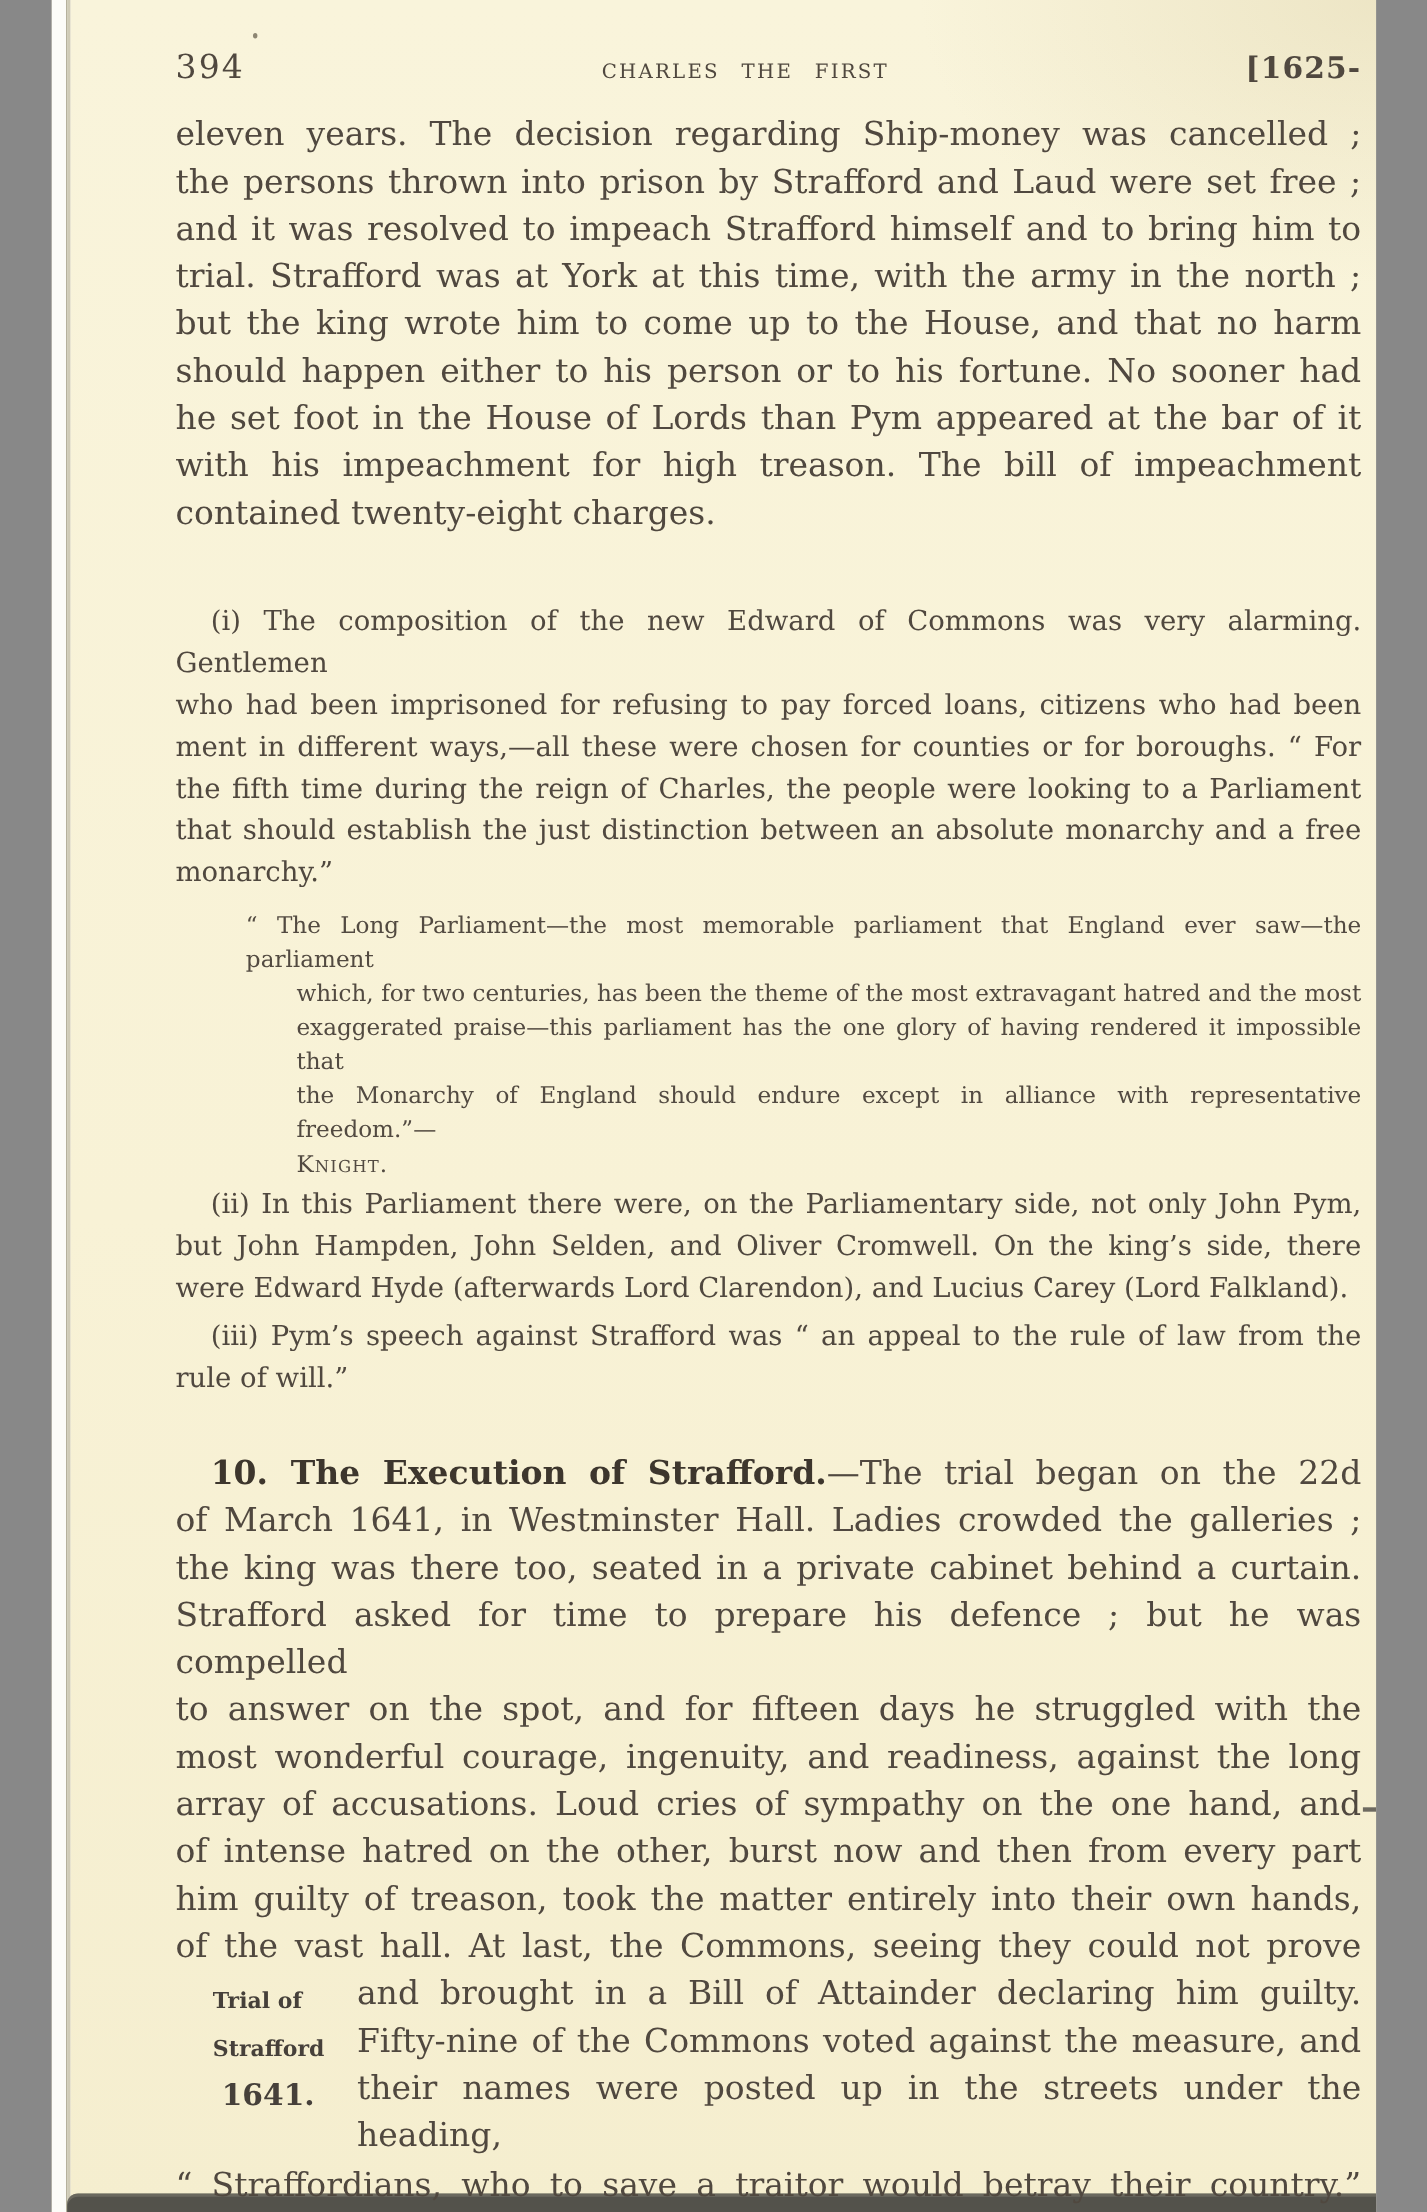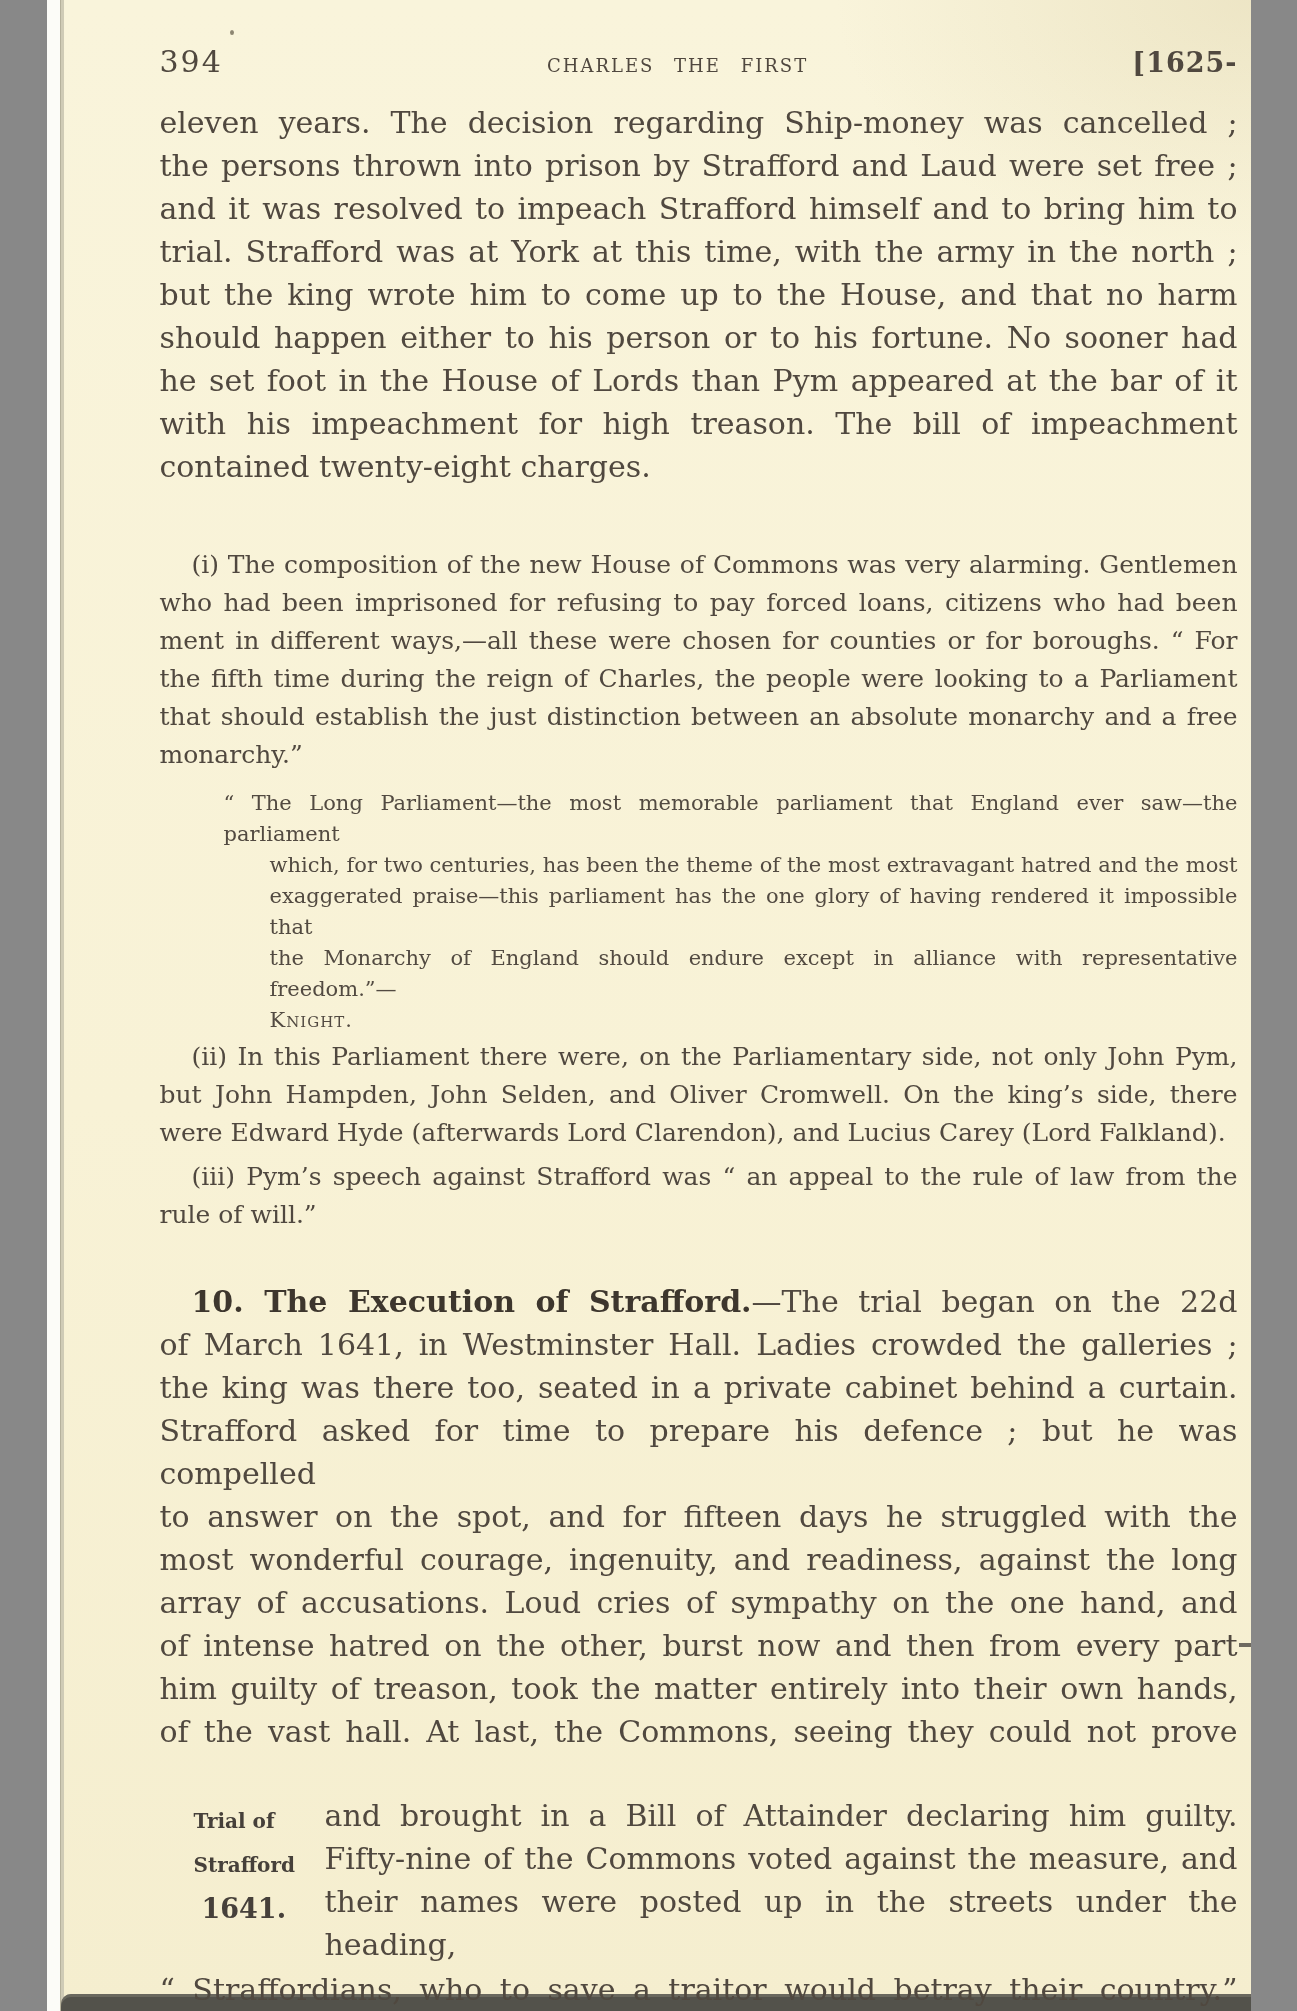--- a/index.html
+++ b/index.html
@@ -50,21 +50,21 @@
   .note-ii  { margin-top:2px; }
   .note-iii { margin-top:6px; }
 
   .quote-block { margin-top:14px; font-size:21px; line-height:31px; padding-left:64px; color:#524a41; }
   .quote-block .cont { padding-left:46px; }
   .attribution { padding-left:46px; font-variant:small-caps; letter-spacing:1px; }
 
   .section10 { margin-top:46px; }
   .bold { font-weight:bold; color:#3d362d; }
 
-  .margin-block { position:relative; padding-left:165px;margin-top:41px; }
+  .margin-block { position:relative; padding-left:165px; }
   .margin-note { position:absolute; left:34px; top:5px; width:130px; font-weight:bold; color:#46403a; }
   .mn-line { font-size:20px; line-height:44px; }
   .mn-year { font-size:27px; line-height:44px; padding-left:8px; }
 
   .closing { margin-top:2px; }
 </style>
 </head>
 <body>
 
 <div class="page">
@@ -90,21 +90,21 @@
           <div class="line just">trial.  Strafford was at York at this time, with the army in the north ;</div>
           <div class="line just">but the king wrote him to come up to the House, and that no harm</div>
           <div class="line just">should happen either to his person or to his fortune.  No sooner had</div>
           <div class="line just">he set foot in the House of Lords than Pym appeared at the bar of it</div>
           <div class="line just">with his impeachment for high treason.  The bill of impeachment</div>
         </div>
       <div class="line">contained twenty-eight charges.</div>
     </section>
 
     <section class="note note-i">
-      <div class="line just indent">(i) The composition of the new House of Commons was very alarming.  Gentlemen</div>
+      <div class="line just indent">(i) The composition of the new Edward of Commons was very alarming.  Gentlemen</div>
       <div>
           <div class="line just">who had been imprisoned for refusing to pay forced loans, citizens who had been</div>
           <div class="line just">ment in different ways,—all these were chosen for counties or for boroughs.  “ For</div>
           <div class="line just">the fifth time during the reign of Charles, the people were looking to a Parliament</div>
           <div class="line just">that should establish the just distinction between an absolute monarchy and a free</div>
         </div>
       <div class="line">monarchy.”</div>
     </section>
 
     <section class="quote-block">

